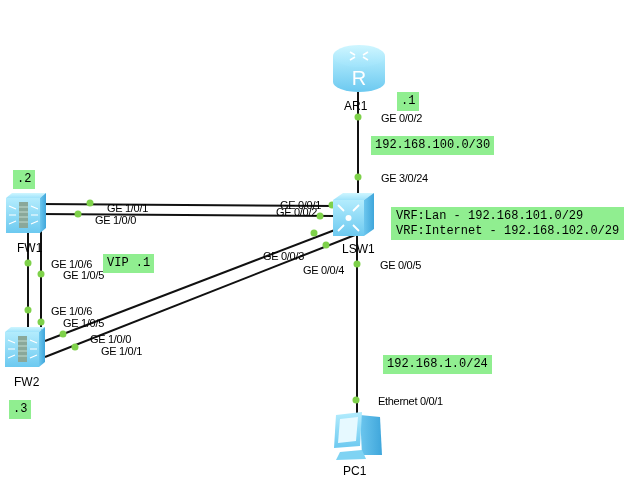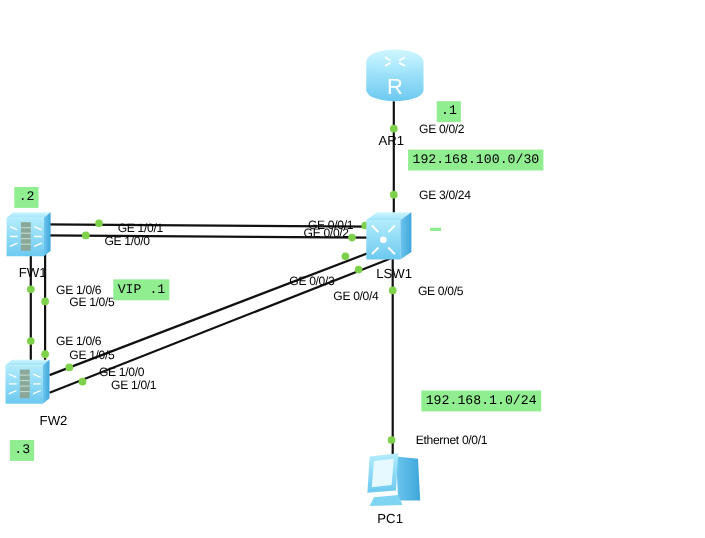--- a/index.html
+++ b/index.html
@@ -111,24 +111,24 @@
   </g>
 
   <g>
     <polygon points="360,415 380,417 382,455 362,455" fill="url(#g-side)"></polygon>
     <polygon points="336,415 362,412 360,446 334,448" fill="url(#g-front)"></polygon>
     <polygon points="340,419 358,417 356,441 338,443" fill="#e6f9ff"></polygon>
     <polygon points="340,452 362,450 366,459 336,460" fill="#7fd3f3"></polygon>
   </g>
 </svg>
 
-<div class="dev-lbl" style="left:344px;top:100px;margin-top:22px;">AR1</div>
+<div class="dev-lbl" style="left:344px;top:100px;">AR1</div>
 <div class="dev-lbl" style="left:342px;top:243px;">LSW1</div>
 <div class="dev-lbl" style="left:17px;top:242px;text-align:center;">FW1</div>
-<div class="dev-lbl" style="left:14px;top:376px;margin-left:22px;">FW2</div>
+<div class="dev-lbl" style="left:14px;top:376px;">FW2</div>
 <div class="dev-lbl" style="left:343px;top:465px;">PC1</div>
 
 <div class="lbl" style="left:361px;top:112px;">GE 0/0/2</div>
 <div class="lbl" style="left:361px;top:172px;">GE 3/0/24</div>
 <div class="lbl" style="left:260px;top:199px;">GE 0/0/1</div>
 <div class="lbl" style="left:256px;top:206px;">GE 0/0/2</div>
 <div class="lbl" style="left:243px;top:250px;">GE 0/0/3</div>
 <div class="lbl" style="left:283px;top:264px;">GE 0/0/4</div>
 <div class="lbl" style="left:360px;top:259px;">GE 0/0/5</div>
 <div class="lbl" style="left:87px;top:202px;">GE 1/0/1</div>
@@ -139,14 +139,14 @@
 <div class="lbl" style="left:43px;top:317px;">GE 1/0/5</div>
 <div class="lbl" style="left:70px;top:333px;">GE 1/0/0</div>
 <div class="lbl" style="left:81px;top:345px;">GE 1/0/1</div>
 <div class="lbl" style="left:358px;top:395px;">Ethernet 0/0/1</div>
 
 <div class="note" style="left:397px;top:92px;">.1</div>
 <div class="note" style="left:13px;top:170px;">.2</div>
 <div class="note" style="left:9px;top:400px;">.3</div>
 <div class="note" style="left:103px;top:254px;">VIP .1</div>
 <div class="note" style="left:371px;top:136px;">192.168.100.0/30</div>
-<div class="note" style="left:391px;top:207px;padding:2px 5px 1px 5px;"></div>
+<div class="note" style="left:391px;top:207px;padding:2px 5px 1px 5px;"><div>VRF:Lan - 192.168.101.0/29</div><div>VRF:Internet - 192.168.102.0/29</div></div>
 <div class="note" style="left:383px;top:322px;margin-top:33px;">192.168.1.0/24</div>
 
 </body></html>

